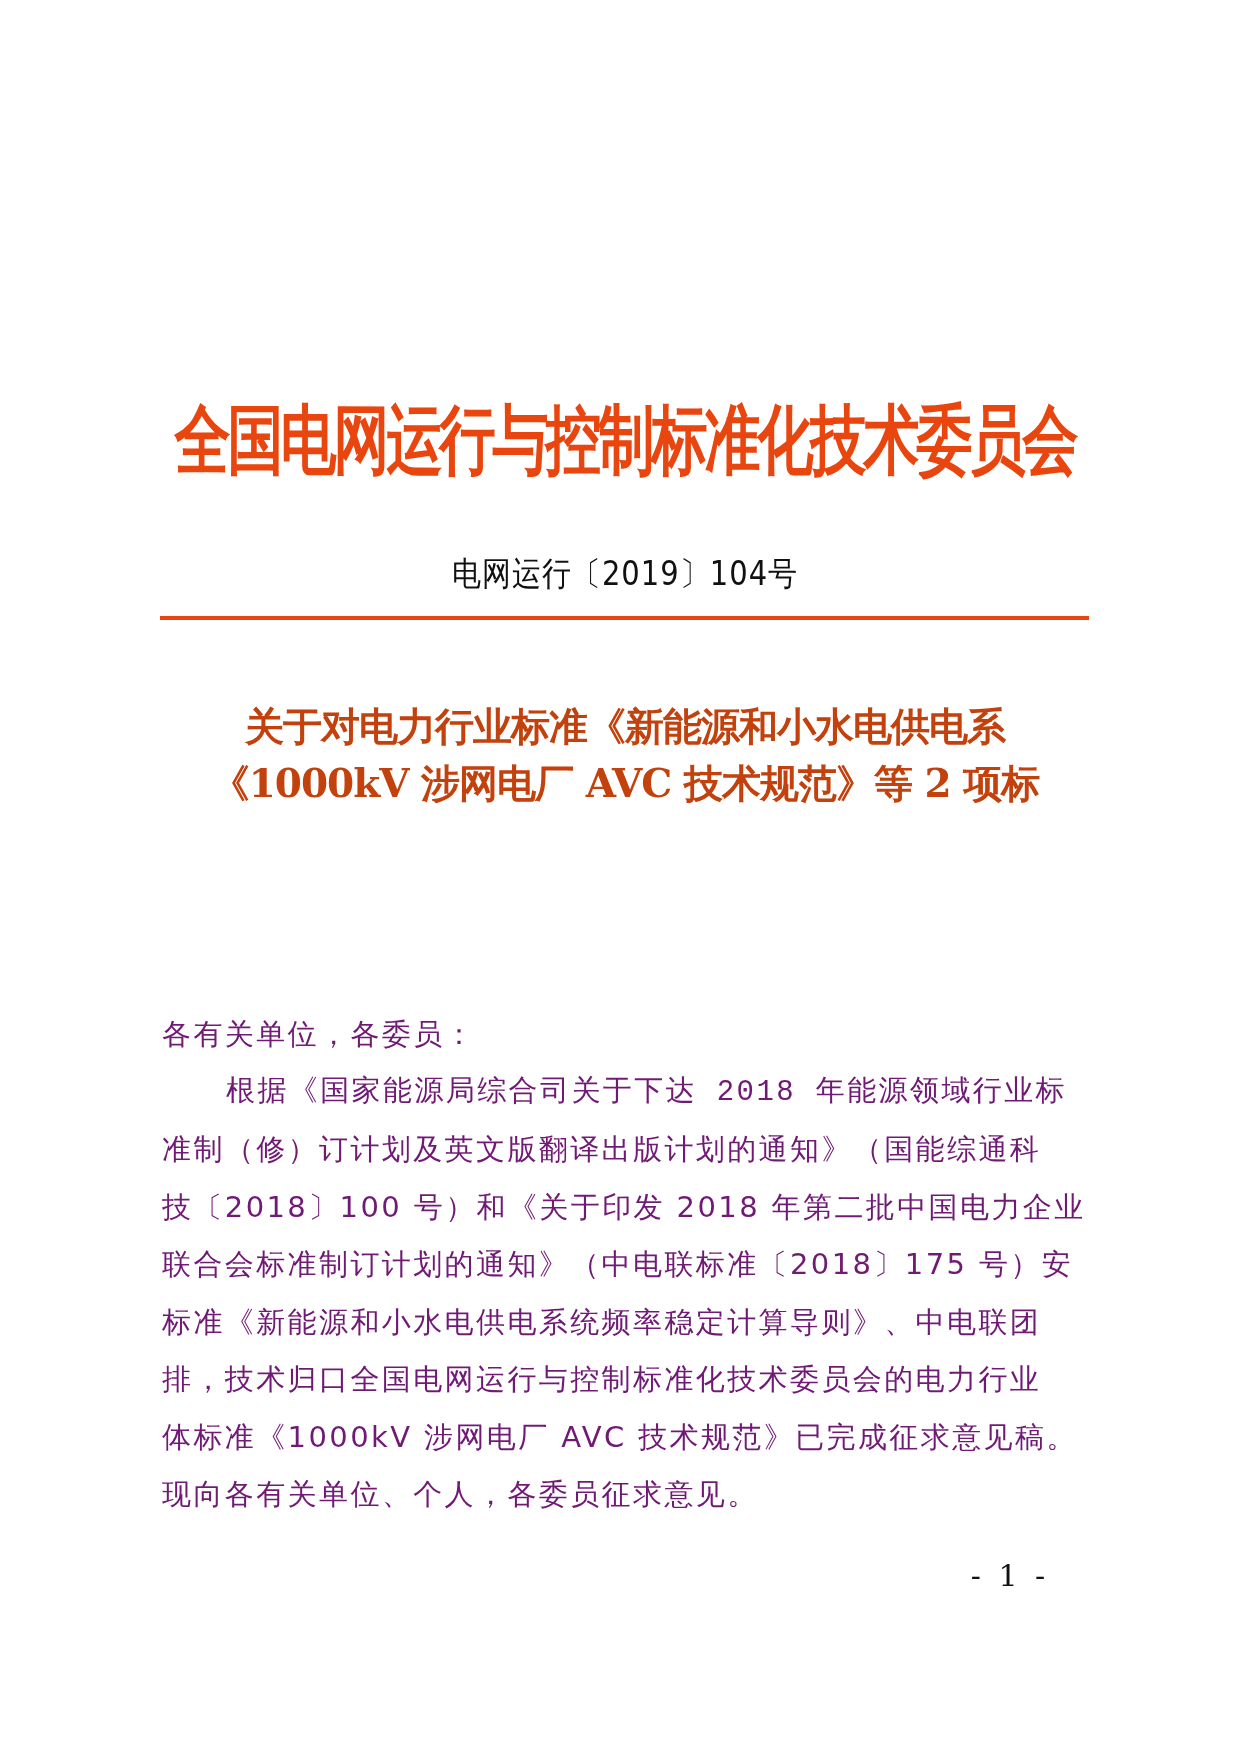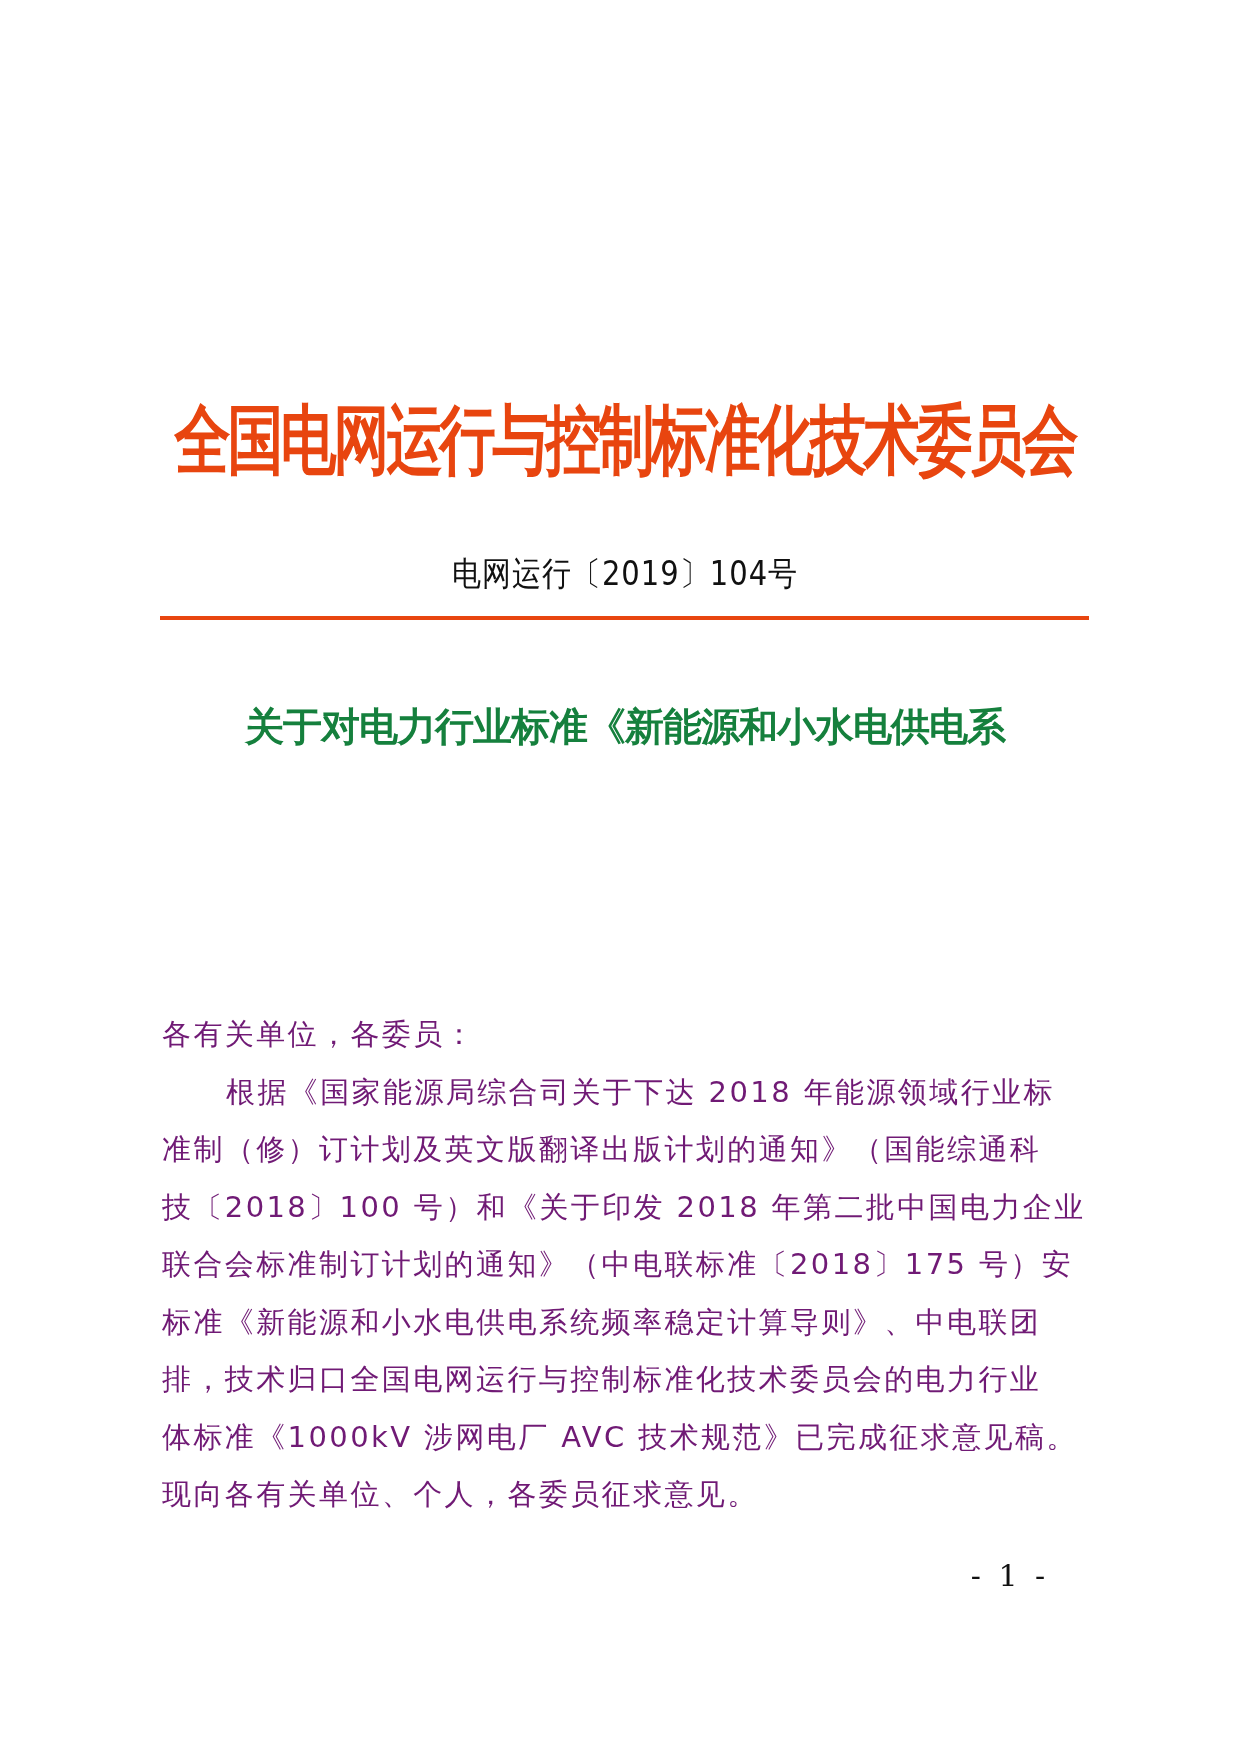--- a/index.html
+++ b/index.html
@@ -68,40 +68,41 @@
       text-align: center;
     }
     .heading-line {
       display: block;
       font-family: "DejaVu Serif", "Liberation Serif", serif;
       font-weight: bold;
       font-size: 39px;
       line-height: 57px;
       letter-spacing: -1px;
       white-space: nowrap;
-      color: #15803d;
+      color: #c2410c;
     }
     .body {
       position: absolute;
       left: 162px;
       width: 930px;
       top: 1006px;
       font-family: "DejaVu Sans", "Liberation Sans", sans-serif;
       font-size: 29px;
       color: #701a75;
     }
     .body-line {
       display: block;
       height: 57.5px;
       line-height: 57.5px;
       white-space: nowrap;
       letter-spacing: 2.4px;
     }
     .indent {
       padding-left: 64px;
+      font-family: Liberation Mono, monospace;
     }
     .page-number {
       position: absolute;
       left: 950px;
       top: 1556px;
       width: 120px;
       text-align: center;
       font-family: "DejaVu Serif", "Liberation Serif", serif;
       font-size: 30px;
       line-height: 40px;
@@ -115,20 +116,21 @@
 <div class="page">
 
   <div class="org-title">全国电网运行与控制标准化技术委员会</div>
 
   <div class="doc-number">电网运行〔2019〕104号</div>
 
   <div class="red-rule"></div>
 
   <div class="heading">
     <span class="heading-line">关于对电力行业标准《新能源和小水电供电系</span>
+    <span class="heading-line">《1000kV 涉网电厂 AVC 技术规范》等 2 项标</span>
   </div>
 
   <div class="body">
     <span class="body-line">各有关单位，各委员：</span>
     <span class="body-line indent">根据《国家能源局综合司关于下达 2018 年能源领域行业标</span>
     <span class="body-line">准制（修）订计划及英文版翻译出版计划的通知》（国能综通科</span>
     <span class="body-line">技〔2018〕100 号）和《关于印发 2018 年第二批中国电力企业</span>
     <span class="body-line">联合会标准制订计划的通知》（中电联标准〔2018〕175 号）安</span>
     <span class="body-line">标准《新能源和小水电供电系统频率稳定计算导则》、中电联团</span>
     <span class="body-line">排，技术归口全国电网运行与控制标准化技术委员会的电力行业</span>

